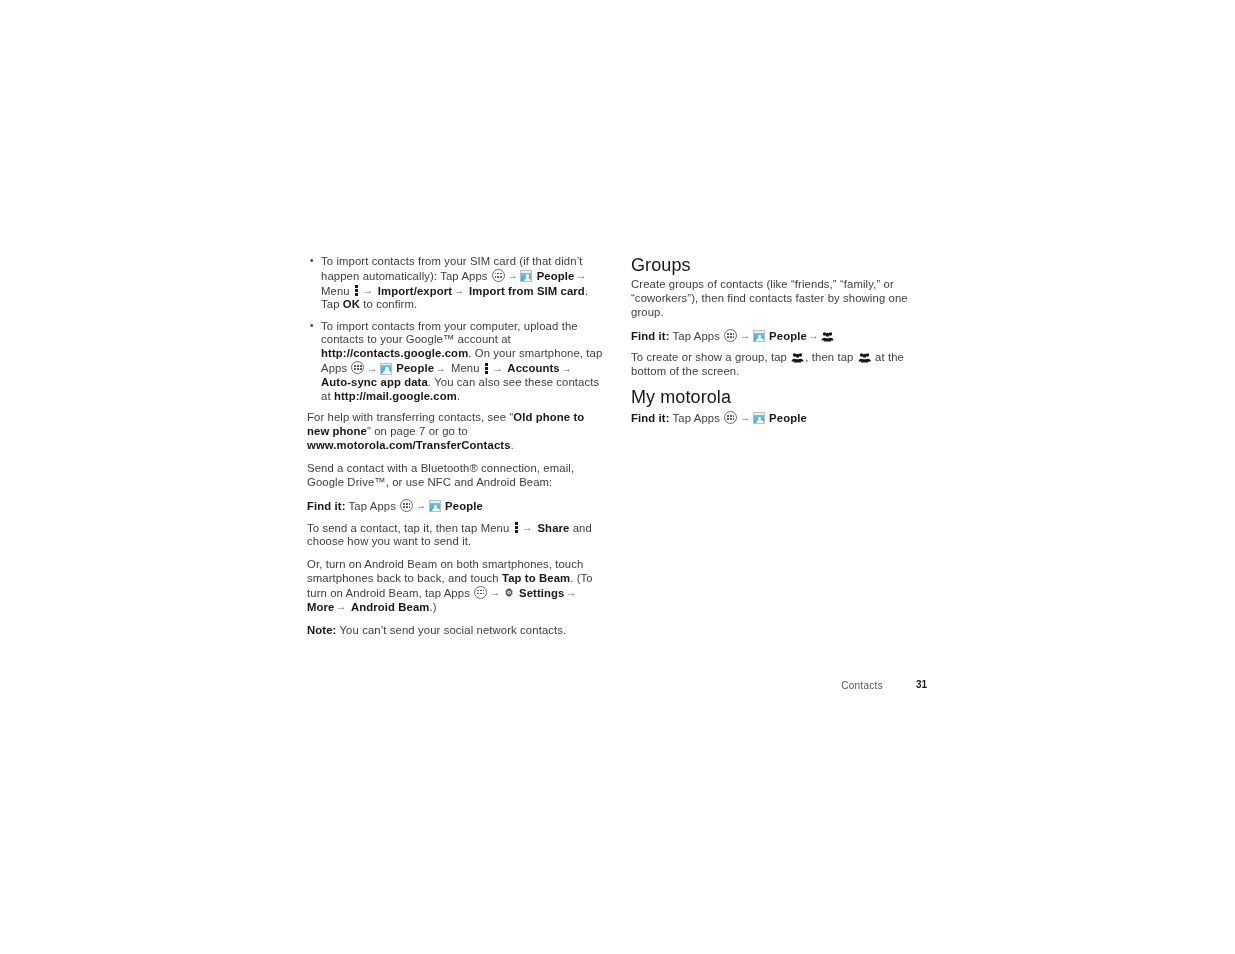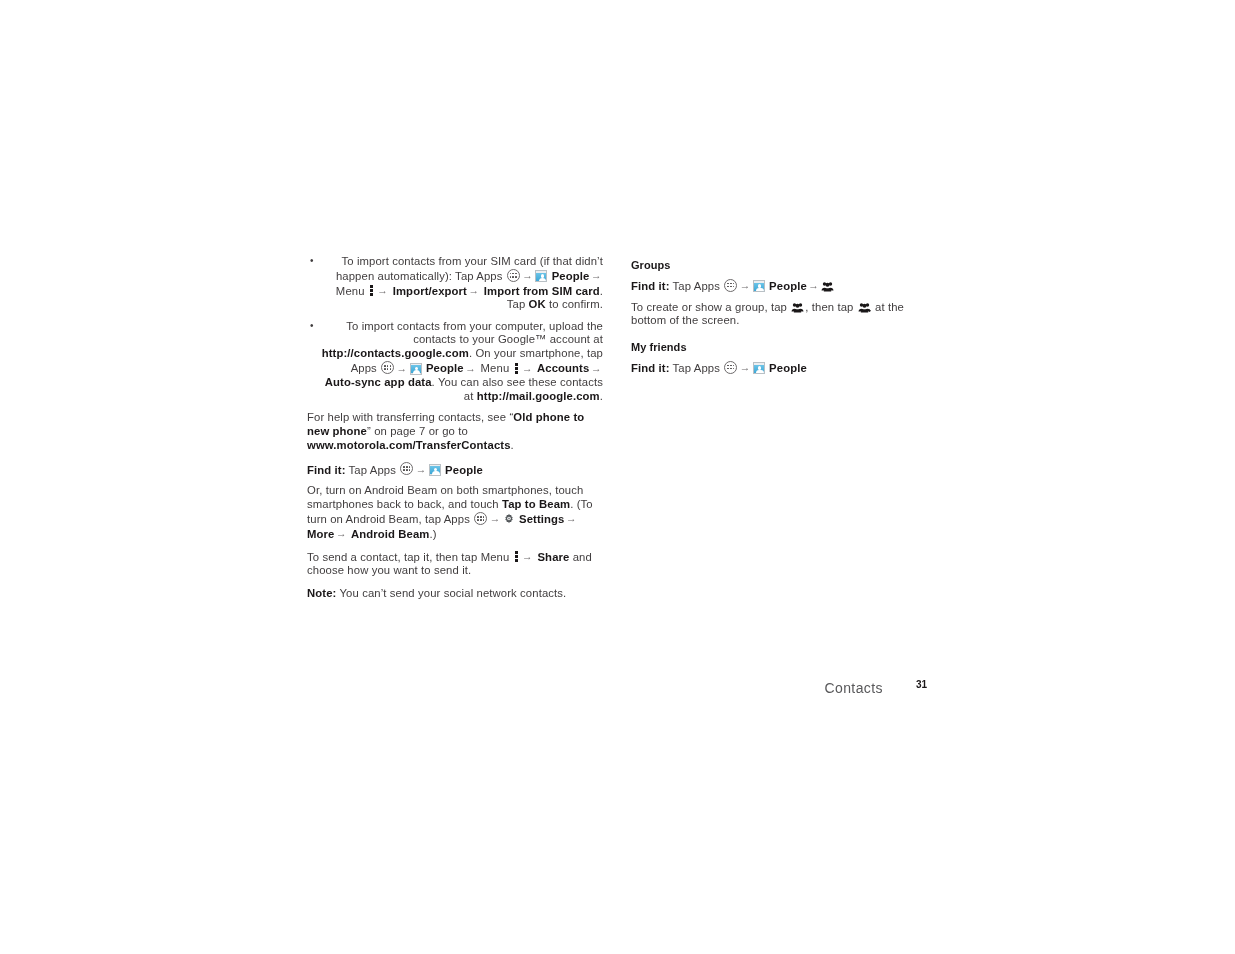--- a/index.html
+++ b/index.html
@@ -45,21 +45,20 @@
     line-height: 13.8px;
     letter-spacing: 0.01em;
     color: #403d3e;
     margin-bottom: 9px;
   }
   .body-text b, .body-text strong { color: #1a1718; font-weight: bold; }
 
   .bullets {
     list-style: none;
     margin-bottom: 8px;
-    text-align: right;
   }
   .bullets li {
     position: relative;
     padding-left: 14px;
     font-size: 11.3px;
     line-height: 13.8px;
     letter-spacing: 0.01em;
     color: #403d3e;
     margin-bottom: 8px;
   }
@@ -67,22 +66,22 @@
     content: "•";
     position: absolute;
     left: 3px;
     top: -1px;
     font-size: 10px;
     color: #403d3e;
   }
   .bullets li b { color: #1a1718; font-weight: bold; }
 
   h2.section-title {
-    font-size: 11px;
-    font-weight: bold;
+    font-size: 18px;
+    font-weight: normal;
     line-height: 20px;
     letter-spacing: 0.005em;
     color: #1a1718;
     margin: 9px 0 3px 0;
   }
   .col-right h2.section-title:first-child { margin-top: 0; }
 
   .finditline {
     font-size: 11.3px;
     line-height: 15px;
@@ -194,21 +193,21 @@
     position: absolute;
     left: 631px;
     top: 680px;
     width: 296px;
     height: 16px;
   }
   .footer .chapter {
     position: absolute;
     right: 44px;
     top: 0;
-    font-size: 14px;
+    font-size: 10px;
     letter-spacing: 0.03em;
     color: #58585a;
   }
   .footer .pageno {
     position: absolute;
     right: 0;
     top: -1px;
     font-size: 10px;
     font-weight: bold;
     color: #1a1718;
@@ -236,52 +235,54 @@
               <i></i>
               <i></i>
               <i></i>
               <i></i>
             </span></span><span class="arrow">→</span><span class="ico ico-people"><span class="sky"></span><span class="strip"></span><span class="head"></span><span class="body"></span></span><b> People</b><span class="arrow">→</span> Menu <span class="ico ico-menu"><i></i><i></i><i></i></span><span class="arrow">→</span><b> Accounts</b><span class="arrow">→</span><b> Auto-sync app data</b>. You can also see these contacts at <b>http://mail.google.com</b>.</li>
     </ul>
 
     <p class="body-text">For help with transferring contacts, see “<b>Old phone to new phone</b>” on page 7 or go to <b>www.motorola.com/TransferContacts</b>.</p>
 
 
+    <p class="body-text">Send a contact with a Bluetooth® connection, email, Google Drive™, or use NFC and Android Beam:</p>
 
     <p class="finditline"><b>Find it:</b> Tap Apps <span class="ico ico-apps"><span class="dots">
             <i></i>
             <i></i>
             <i></i>
             <i></i>
             <i></i>
             <i></i>
           </span></span><span class="arrow">→</span><span class="ico ico-people"><span class="sky"></span><span class="strip"></span><span class="head"></span><span class="body"></span></span><b> People</b></p>
+
+    <p class="body-text">To send a contact, tap it, then tap Menu <span class="ico ico-menu"><i></i><i></i><i></i></span><span class="arrow">→</span><b> Share</b> and choose how you want to send it.</p>
 
     <p class="body-text">Or, turn on Android Beam on both smartphones, touch smartphones back to back, and touch <b>Tap to Beam</b>. (To turn on Android Beam, tap Apps <span class="ico ico-apps"><span class="dots">
             <i></i>
             <i></i>
             <i></i>
             <i></i>
             <i></i>
             <i></i>
           </span></span><span class="arrow">→</span><span class="ico ico-gear"><svg viewBox="0 0 24 24" width="12" height="12">
             <path fill="#55595c" d="M12 1.6l1.5 2.6 3-.3.4 3 2.6 1.5-1.4 2.6 1.4 2.6-2.6 1.5-.4 3-3-.3L12 20.4l-1.5-2.6-3 .3-.4-3L4.5 13.6 5.9 11 4.5 8.4l2.6-1.5.4-3 3 .3L12 1.6z"></path>
             <circle cx="12" cy="11" r="3.6" fill="#ffffff"></circle>
             <circle cx="12" cy="11" r="2.1" fill="#8d9194"></circle>
           </svg></span><b> Settings</b><span class="arrow">→</span><b> More</b><span class="arrow">→</span><b> Android Beam</b>.)</p>
 
-    <p class="body-text">To send a contact, tap it, then tap Menu <span class="ico ico-menu"><i></i><i></i><i></i></span><span class="arrow">→</span><b> Share</b> and choose how you want to send it.</p>
-
     <p class="body-text"><b>Note:</b> You can’t send your social network contacts.</p>
   </div>
 
   <div class="col col-right">
 
     <h2 class="section-title">Groups</h2>
 
+    <p class="body-text">Create groups of contacts (like “friends,” “family,” or “coworkers”), then find contacts faster by showing one group.</p>
 
     <p class="finditline"><b>Find it:</b> Tap Apps <span class="ico ico-apps"><span class="dots">
             <i></i>
             <i></i>
             <i></i>
             <i></i>
             <i></i>
             <i></i>
           </span></span><span class="arrow">→</span><span class="ico ico-people"><span class="sky"></span><span class="strip"></span><span class="head"></span><span class="body"></span></span><b> People</b><span class="arrow">→</span><span class="ico ico-group"><svg viewBox="0 0 26 22" width="13" height="11">
             <circle cx="7" cy="6" r="3.4" fill="#1a1718"></circle>
@@ -303,21 +304,21 @@
             <circle cx="7" cy="6" r="3.4" fill="#1a1718"></circle>
             <circle cx="19" cy="6" r="3.4" fill="#1a1718"></circle>
             <circle cx="13" cy="7.5" r="4.1" fill="#1a1718"></circle>
             <path d="M1 19c0-3.4 2.7-5.6 6-5.6s6 2.2 6 5.6z" fill="#1a1718"></path>
             <path d="M13 19c0-3.4 2.7-5.6 6-5.6s6 2.2 6 5.6z" fill="#1a1718"></path>
             <path d="M5.5 21c0-4 3.4-6.6 7.5-6.6s7.5 2.6 7.5 6.6z" fill="#1a1718"></path>
             <rect x="20" y="16.5" width="5.5" height="1.5" fill="#1a1718"></rect>
             <rect x="21.9" y="14.6" width="1.5" height="5.3" fill="#1a1718"></rect>
           </svg></span> at the bottom of the screen.</p>
 
-    <h2 class="section-title">My friends</h2>
+    <h2 class="section-title">My motorola</h2>
 
     <p class="finditline"><b>Find it:</b> Tap Apps <span class="ico ico-apps"><span class="dots">
             <i></i>
             <i></i>
             <i></i>
             <i></i>
             <i></i>
             <i></i>
           </span></span><span class="arrow">→</span><span class="ico ico-people"><span class="sky"></span><span class="strip"></span><span class="head"></span><span class="body"></span></span><b> People</b></p>
 

